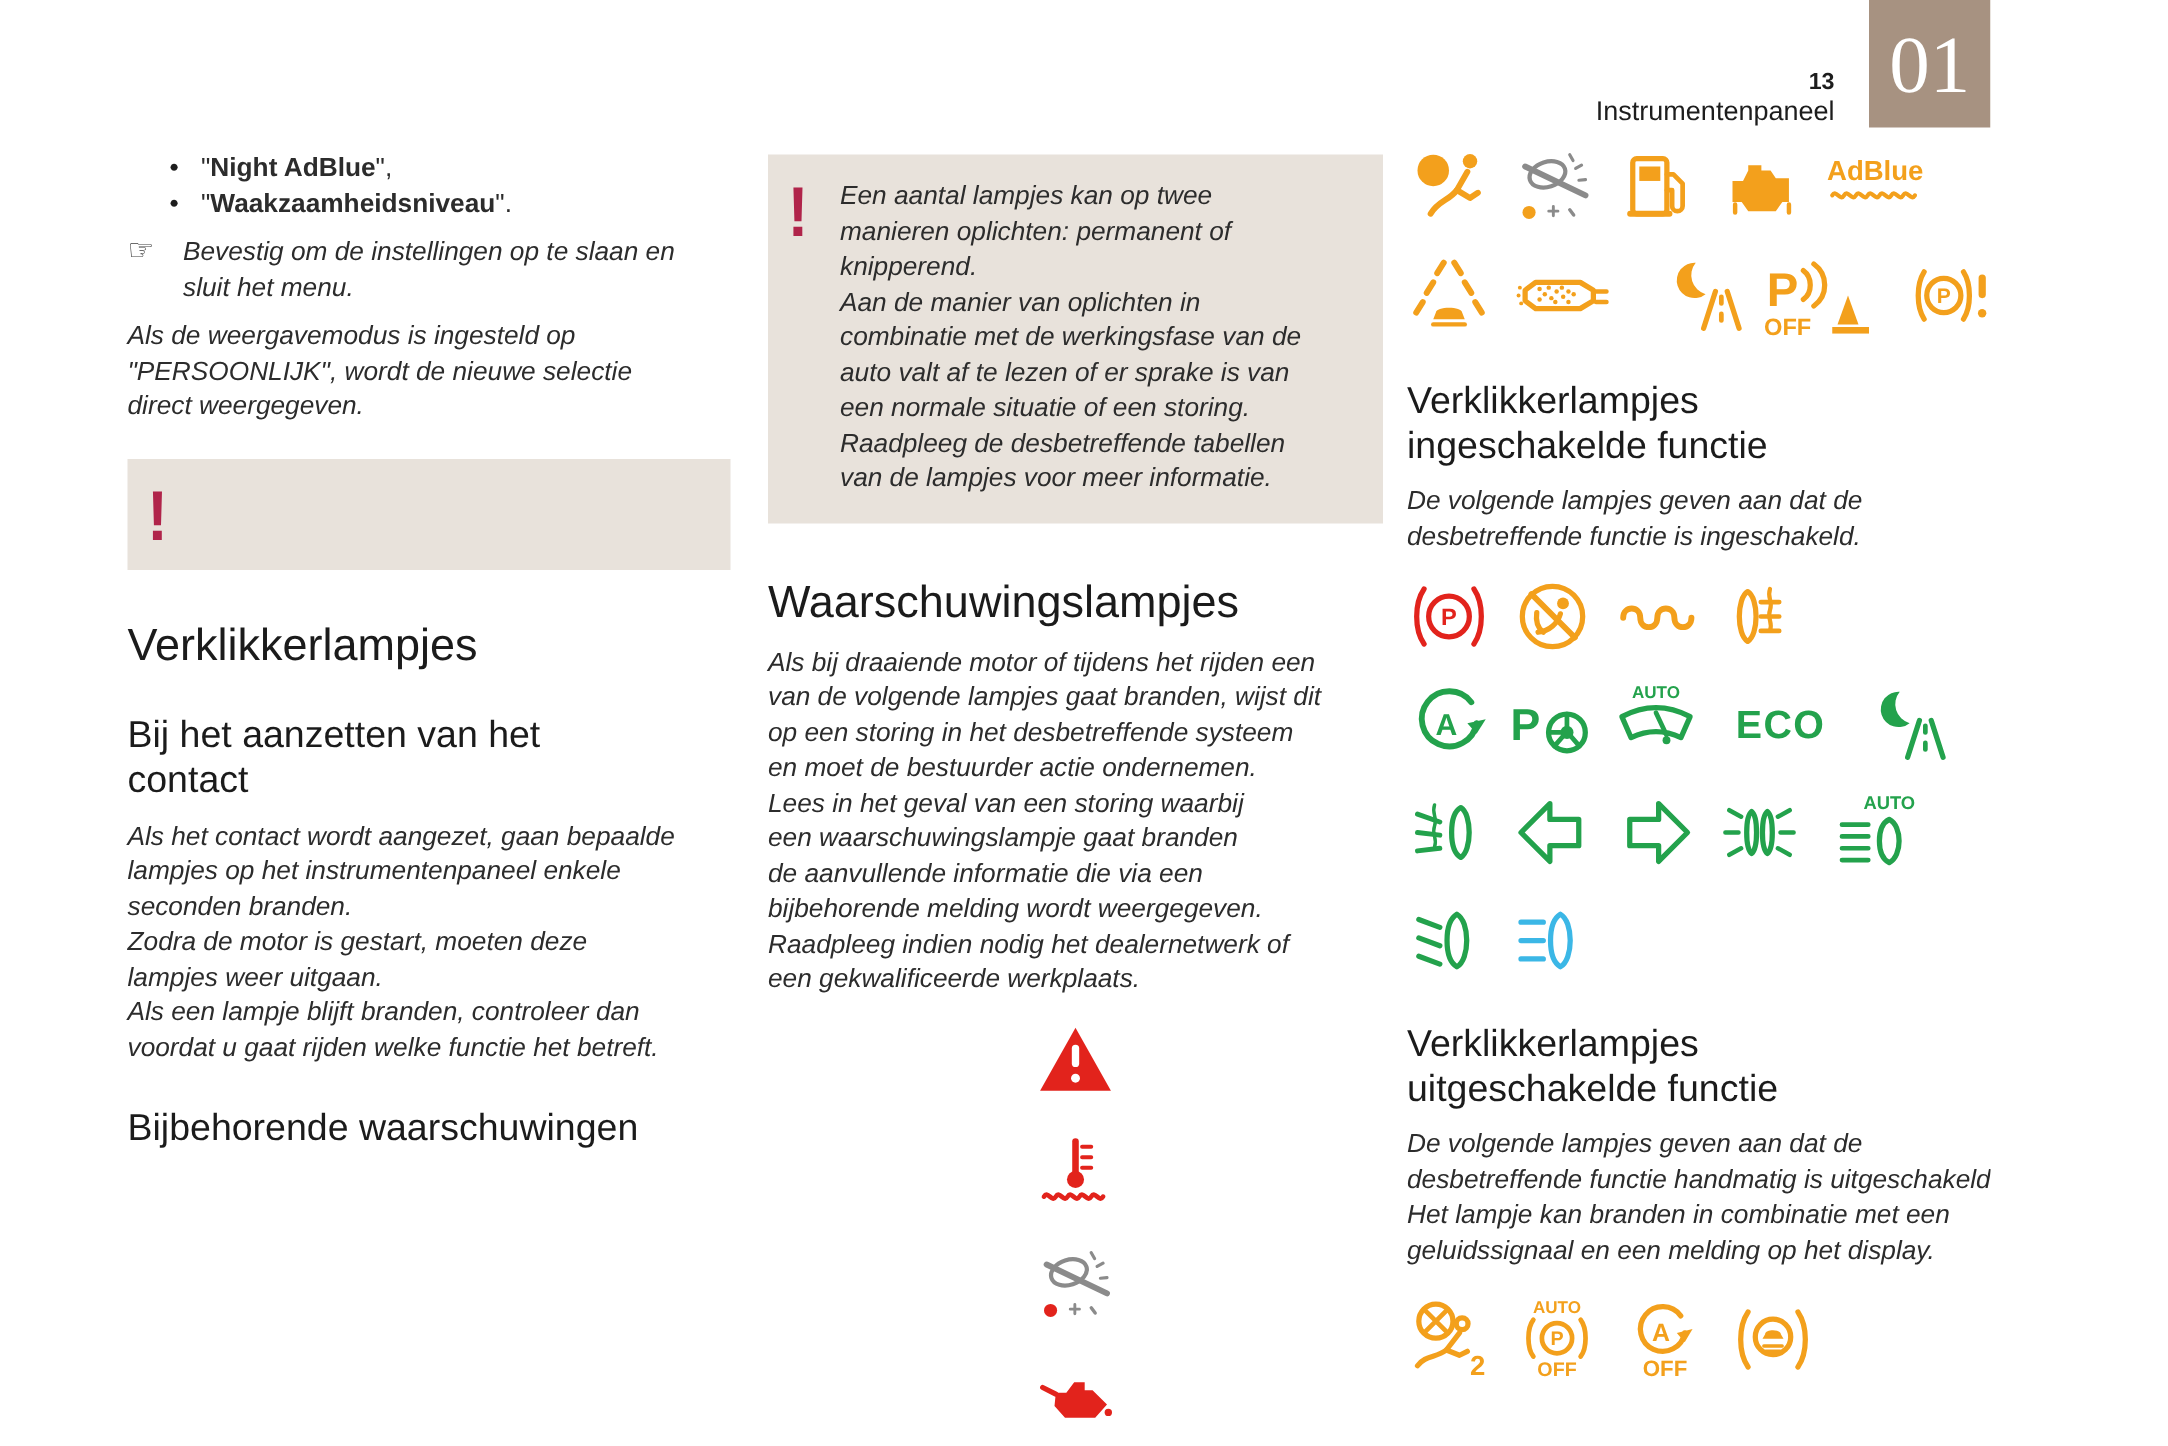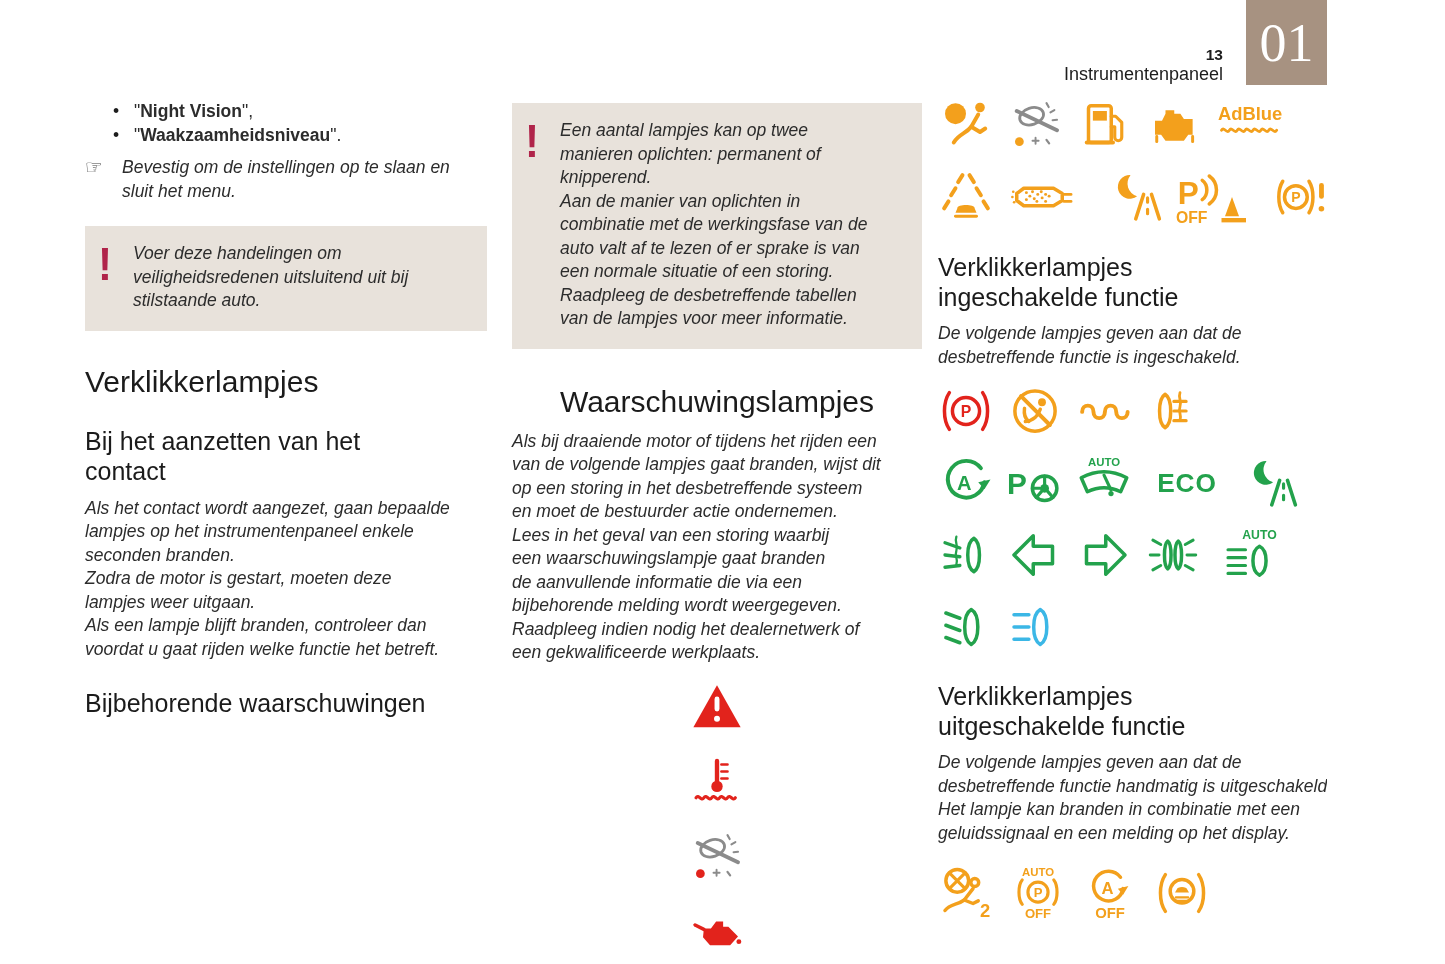--- a/index.html
+++ b/index.html
@@ -16,21 +16,21 @@
   .col{position:absolute;top:0;}
   #col-left{left:85px;width:402px;padding-top:99px;}
   #col-mid{left:512px;width:410px;padding-top:103px;}
   #col-right{left:938px;width:415px;padding-top:97px;}
   
   .body{font-size:17.5px;line-height:23.5px;color:#2c2c2c;white-space:pre-line;font-style:italic;}
   .t1{font-size:30px;line-height:35px;font-weight:400;color:#1b1b1b;white-space:pre-line;}
   .t2{font-size:25px;line-height:30px;font-weight:400;color:#1b1b1b;white-space:pre-line;}
   .mt9{margin-top:9px;}.mt10{margin-top:10px;}.mt11{margin-top:11px;}
   .mt23{margin-top:23px;}.mt26{margin-top:26px;}.mt27{margin-top:27px;}
-  .mt33{margin-top:33px;}.mt35{margin-top:35px;text-align:center;}
+  .mt33{margin-top:33px;}.mt35{margin-top:35px;}
   
   .bullets{margin:0;padding:0 0 0 28px;list-style:none;}
   .bullets li{display:flex;gap:13px;font-size:17.5px;line-height:24px;}
   .bullets .dot{width:8px;color:#1d1d1d;}
   
   .hand{display:flex;gap:13px;margin-top:9px;}
   .hand .g{font-size:20px;line-height:23px;color:#3c3c3c;width:24px;}
   
   .wbox{background:#e8e2db;display:flex;gap:15px;padding:16px 16px 18px 13px;}
   .bang{color:#b0244a;font-weight:800;font-size:42px;line-height:40px;
@@ -58,37 +58,37 @@
     <div class="ptitle">Instrumentenpaneel</div>
   </div>
   <div class="badge">
     <span>01</span>
   </div>
 
   <div class="col" id="col-left">
     <ul class="bullets">
         <li>
           <span class="dot">•</span>
-          <span>"<b>Night Vision</b>",</span>
+          <span>"<b>Night AdBlue</b>",</span>
         </li>
         <li>
           <span class="dot">•</span>
           <span>"<b>Waakzaamheidsniveau</b>".</span>
         </li>
       </ul>
     <div class="hand">
       <span class="g">☞</span>
       <div class="body">Bevestig om de instellingen op te slaan en
 sluit het menu.</div>
     </div>
+    <div class="body mt9">Als de weergavemodus is ingesteld op
+"PERSOONLIJK", wordt de nieuwe selectie
+direct weergegeven.</div>
     <div class="wbox mt23">
       <span class="bang">!</span>
-      <div class="body">Voer deze handelingen om
-veiligheidsredenen uitsluitend uit bij
-stilstaande auto.</div>
     </div>
     <div class="t1 mt33">Verklikkerlampjes</div>
     <div class="t2 mt27">Bij het aanzetten van het
 contact</div>
     <div class="body mt11">Als het contact wordt aangezet, gaan bepaalde
 lampjes op het instrumentenpaneel enkele
 seconden branden.
 Zodra de motor is gestart, moeten deze
 lampjes weer uitgaan.
 Als een lampje blijft branden, controleer dan

